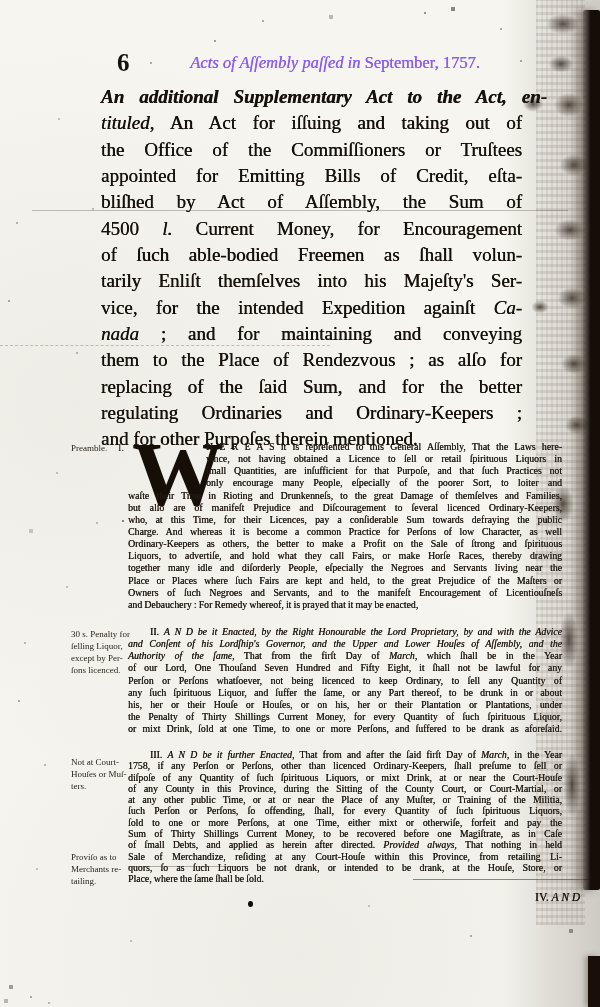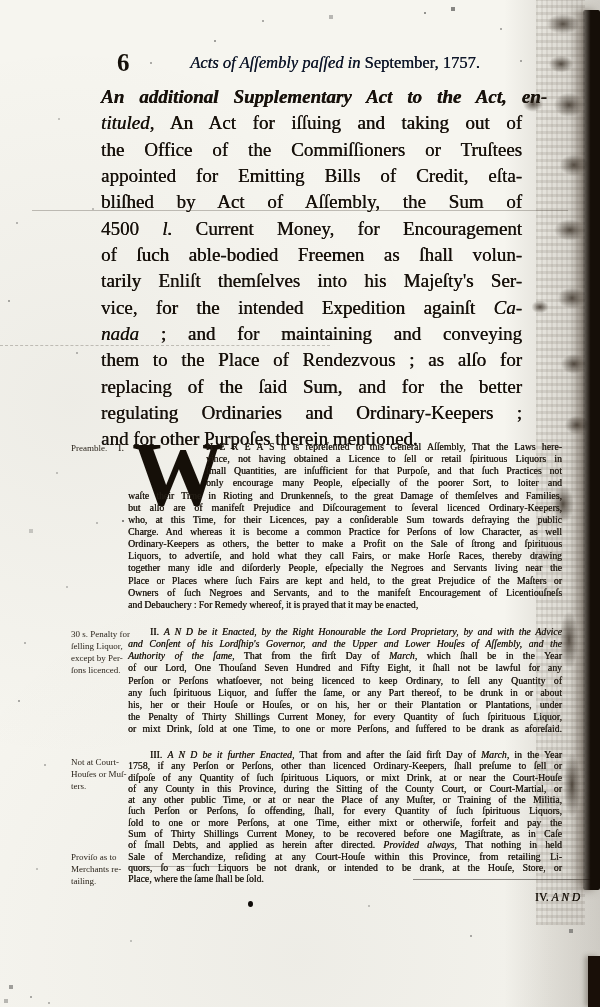--- a/index.html
+++ b/index.html
@@ -11,21 +11,21 @@
   }
   .page::before{
     content:"";position:absolute;inset:0;pointer-events:none;
     background:
       linear-gradient(90deg, rgba(0,0,0,0) 84%, rgba(95,85,72,.14) 92%, rgba(70,60,50,.22) 100%),
       radial-gradient(circle at 12% 40%, rgba(80,75,65,.05), rgba(0,0,0,0) 45%),
       radial-gradient(circle at 50% 95%, rgba(80,75,65,.05), rgba(0,0,0,0) 40%);
   }
   .pageno{position:absolute;left:117px;top:49px;font-size:25px;font-weight:bold;color:#151009;}
   .runhead{position:absolute;left:140px;top:53px;width:390px;text-align:center;font-size:16.5px;
-    color:#0f172a;text-shadow:.3px 0 0 currentColor;}
+    color:#8b5cf6;text-shadow:.3px 0 0 currentColor;}
   .runhead .it{font-style:italic;}
   .acttitle{position:absolute;left:101px;top:84px;width:446px;font-size:19px;line-height:26.35px;
     color:#17110b;text-shadow:.35px 0 0 currentColor;}
   .title-line{width:421px;text-align:justify;text-align-last:justify;}
   .title-line.first{margin-left:0;width:446px;font-style:italic;font-weight:bold;}
   .title-line.last{text-align-last:left;}
   .title-line i{font-style:italic;}
   .sec{position:absolute;left:128px;width:434px;font-size:9.8px;color:#221c14;
     text-shadow:.2px 0 0 currentColor;word-spacing:-.3px;}
   #sec-0{top:441px;line-height:12.15px;}

